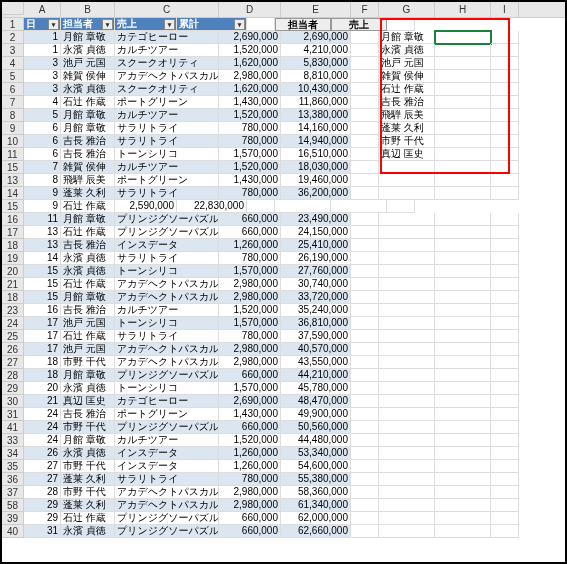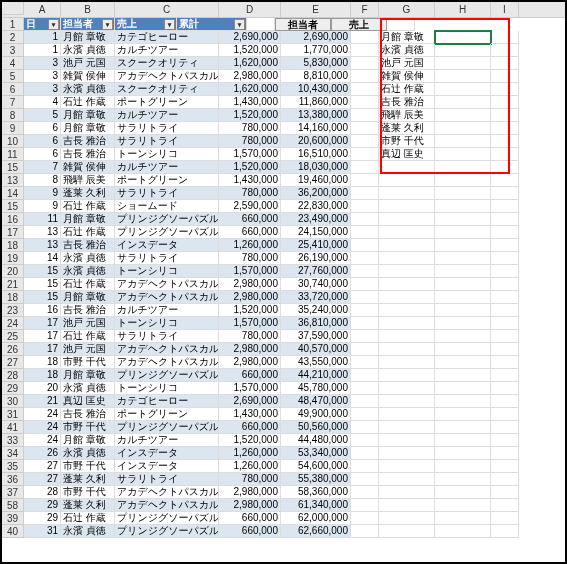--- a/index.html
+++ b/index.html
@@ -132,21 +132,21 @@
       <div class="cell wG ">月館 章敬</div>
       <div class="cell wH selcell"></div>
       <div class="cell wI "></div>
     </div>
     <div class="row">
       <div class="rowhead">3</div>
       <div class="cell wA band1 num">1</div>
       <div class="cell wB band1">永濱 貞徳</div>
       <div class="cell wC band1">カルチツアー</div>
       <div class="cell wD band1 num">1,520,000</div>
-      <div class="cell wE band1 num">1,770,000</div>
+      <div class="cell wE band1 num">4,210,000</div>
       <div class="cell wF "></div>
       <div class="cell wG ">永濱 貞徳</div>
       <div class="cell wH "></div>
       <div class="cell wI "></div>
     </div>
     <div class="row">
       <div class="rowhead">4</div>
       <div class="cell wA band0 num">3</div>
       <div class="cell wB band0">池戸 元国</div>
       <div class="cell wC band0">スクークオリティ</div>
@@ -216,21 +216,21 @@
       <div class="cell wG ">蓬莱 久利</div>
       <div class="cell wH "></div>
       <div class="cell wI "></div>
     </div>
     <div class="row">
       <div class="rowhead">10</div>
       <div class="cell wA band0 num">6</div>
       <div class="cell wB band0">吉長 雅治</div>
       <div class="cell wC band0">サラリトライ</div>
       <div class="cell wD band0 num">780,000</div>
-      <div class="cell wE band0 num">20,600,000</div>
+      <div class="cell wE band0 num">14,940,000</div>
       <div class="cell wF "></div>
       <div class="cell wG ">市野 千代</div>
       <div class="cell wH "></div>
       <div class="cell wI "></div>
     </div>
     <div class="row">
       <div class="rowhead">11</div>
       <div class="cell wA band1 num">6</div>
       <div class="cell wB band1">吉長 雅治</div>
       <div class="cell wC band1">トーンシリコ</div>
@@ -274,21 +274,20 @@
       <div class="cell wE band0 num">36,200,000</div>
       <div class="cell wF "></div>
       <div class="cell wG "></div>
       <div class="cell wH "></div>
       <div class="cell wI "></div>
     </div>
     <div class="row">
       <div class="rowhead">15</div>
       <div class="cell wA band1 num">9</div>
       <div class="cell wB band1">石辻 作蔵</div>
-      <div class="cell wC band1">ショームード</div>
       <div class="cell wD band1 num">2,590,000</div>
       <div class="cell wE band1 num">22,830,000</div>
       <div class="cell wF "></div>
       <div class="cell wG "></div>
       <div class="cell wH "></div>
       <div class="cell wI "></div>
     </div>
     <div class="row">
       <div class="rowhead">16</div>
       <div class="cell wA band0 num">11</div>

